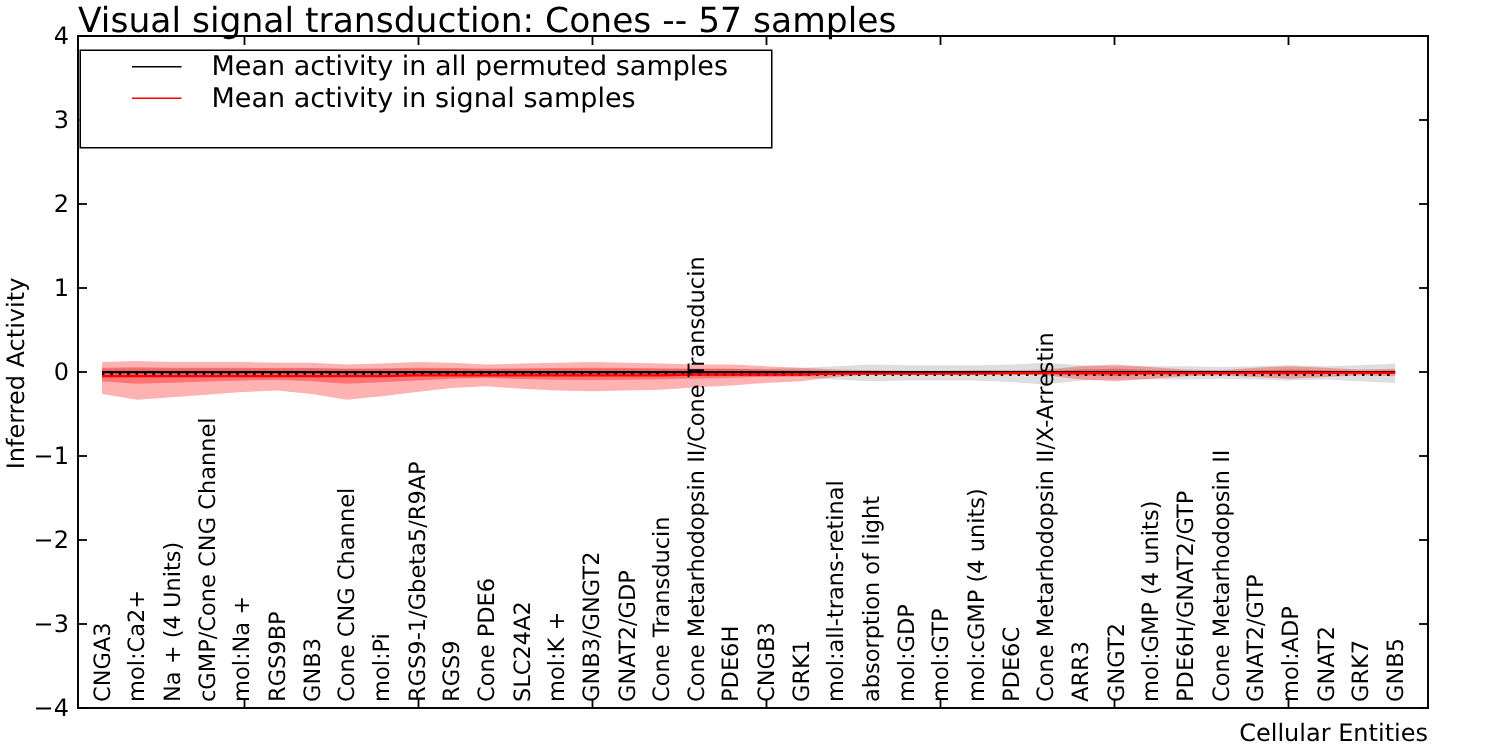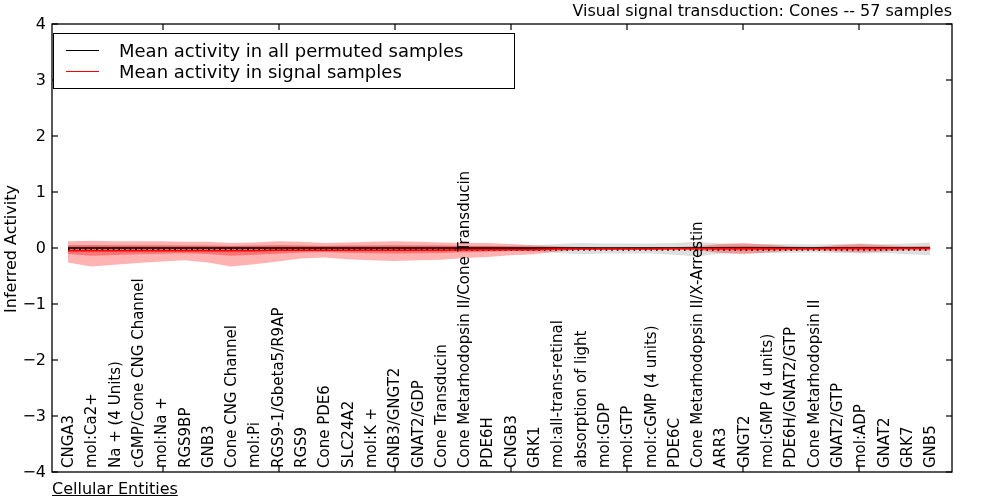--- a/index.html
+++ b/index.html
@@ -1,29 +1,29 @@
 <!DOCTYPE html>
 <html><head>
 <meta charset="utf-8">
 <style>
   html,body{margin:0;padding:0;background:#fff;}
   .figure{position:relative;width:1000px;height:500px;background:#ffffff;
           font-family:"DejaVu Sans","Liberation Sans",sans-serif;color:#000;overflow:hidden;}
-  .title{position:absolute;left:52px;top:1px;width:900px;text-align:right;
-         font-size:16px;white-space:nowrap;}
-  .xlabel{position:absolute;left:52px;top:479px;width:900px;text-align:left;font-size:16px;text-decoration:underline;}
+  .title{position:absolute;left:52px;top:1px;width:900px;text-align:left;
+         font-size:23px;white-space:nowrap;}
+  .xlabel{position:absolute;left:52px;top:479px;width:900px;text-align:right;font-size:16px;}
   .ylabel{position:absolute;left:-89px;top:239px;width:200px;height:20px;text-align:center;
           font-size:16px;transform:rotate(-90deg);}
   svg{position:absolute;left:0;top:0;}
   .ytick{position:absolute;left:6px;width:40px;text-align:right;font-size:16px;line-height:20px;}
   .xtick{position:absolute;font-size:15px;line-height:16px;white-space:nowrap;
          transform:rotate(-90deg);transform-origin:0 0;}
-  .legend{position:absolute;left:53px;top:33px;width:462px;height:56px;background:#fff;
-          border:1.4px solid #000;display:flex;flex-direction:column;justify-content:center;
-          box-sizing:border-box;padding-left:12px;}
+  .legend{position:absolute;left:53px;top:33px;width:462px;height:66px;background:#fff;
+          border:1.4px solid #000;display:flex;flex-direction:column;justify-content:flex-start;
+          box-sizing:border-box;padding-left:34px;}
   .legend-row{display:flex;align-items:center;}
   .legend-line{display:inline-block;width:33px;height:0;border-top:1.8px solid #000;margin-right:20px;}
   .legend-text{font-size:18px;white-space:nowrap;}
 </style>
 </head>
 <body>
 
 <div class="figure">
   <div class="title">Visual signal transduction: Cones -- 57 samples</div>
   <div class="ylabel">Inferred Activity</div>

